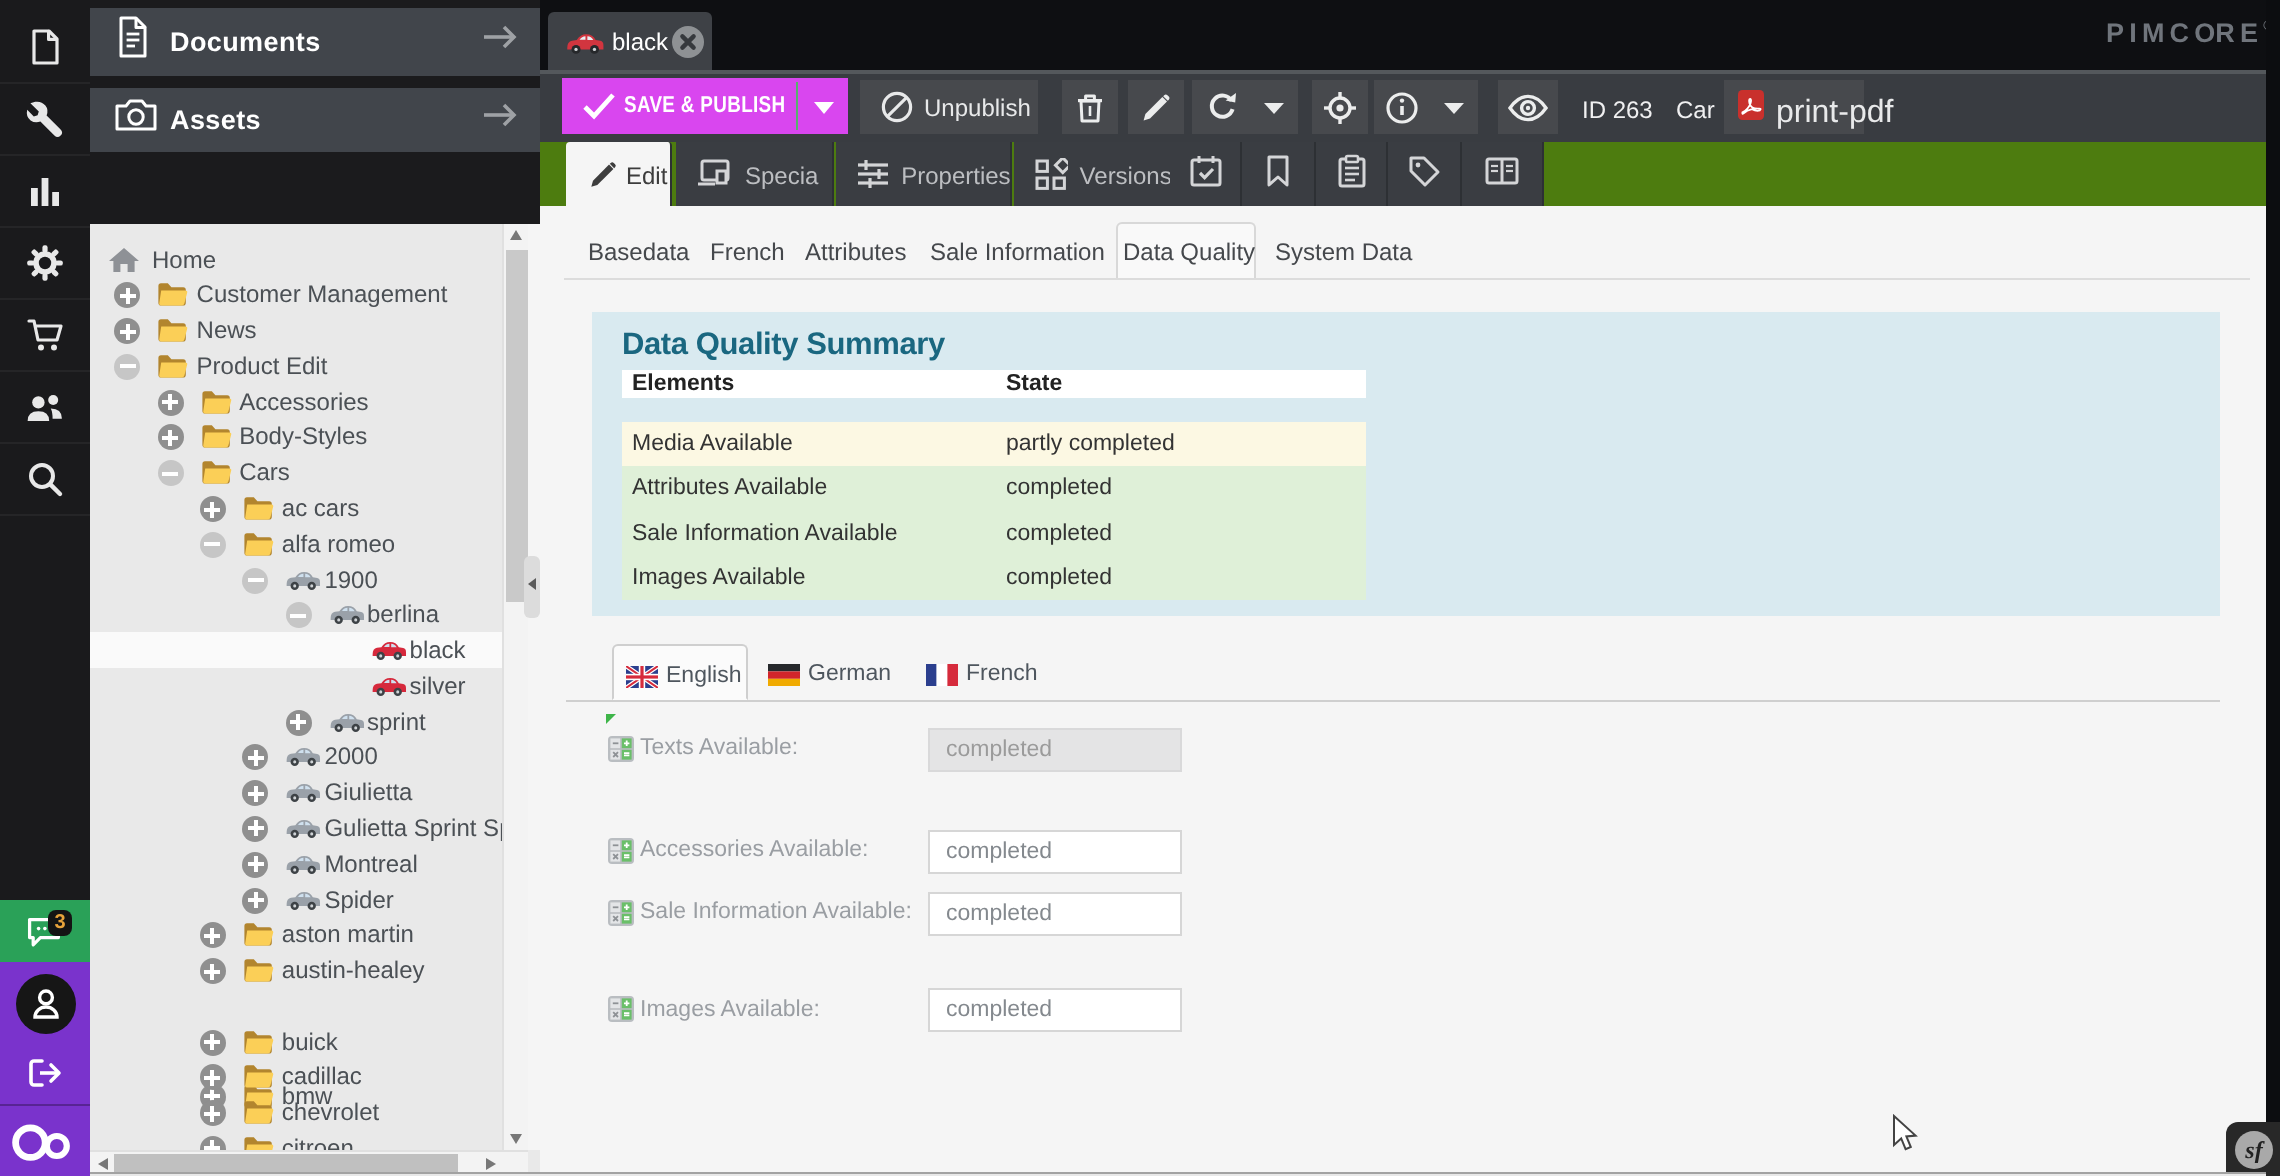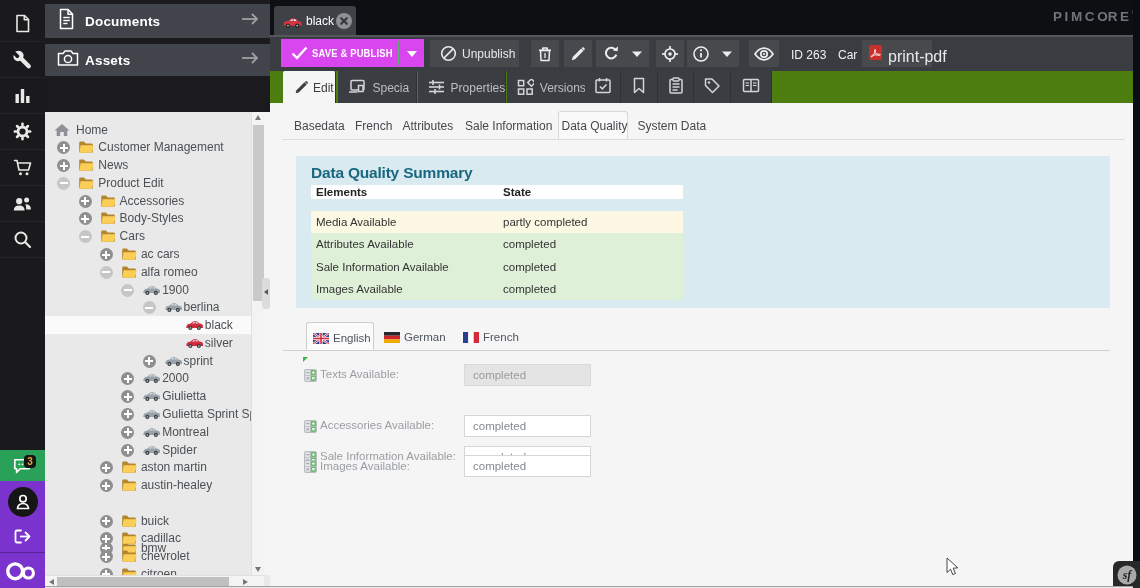--- a/index.html
+++ b/index.html
@@ -744,21 +744,21 @@
               <path d="M2.4 3.65 H5.2" stroke="#8e9296" stroke-width="0.9"></path>
               <path d="M9.35 2.3 V5 M8 3.65 H10.7" stroke="#fff" stroke-width="0.9"></path>
               <path d="M2.6 8.1 L5 10.5 M5 8.1 L2.6 10.5" stroke="#8e9296" stroke-width="0.9"></path>
               <path d="M8 8.6 H10.7 M8 9.7 H10.7" stroke="#fff" stroke-width="0.9"></path>
             </svg></span>
           <span class="flabel">Sale Information Available:</span>
           <span class="finput">
             <span>completed</span>
           </span>
         </div>
-<div class="frow" style="top:352px;width:560px;">
+<div class="frow" style="top:391px;width:560px;">
           <span class="ficon"><svg width="13" height="13" viewBox="0 0 13 13">
               <rect width="13" height="13" rx="2" fill="#b9bdc1"></rect>
               <rect x="1.2" y="1.2" width="4.9" height="4.9" fill="#e3e5e7"></rect>
               <rect x="6.9" y="1.2" width="4.9" height="4.9" fill="#6abf69"></rect>
               <rect x="1.2" y="6.9" width="4.9" height="4.9" fill="#e3e5e7"></rect>
               <rect x="6.9" y="6.9" width="4.9" height="4.9" fill="#6abf69"></rect>
               <path d="M2.4 3.65 H5.2" stroke="#8e9296" stroke-width="0.9"></path>
               <path d="M9.35 2.3 V5 M8 3.65 H10.7" stroke="#fff" stroke-width="0.9"></path>
               <path d="M2.6 8.1 L5 10.5 M5 8.1 L2.6 10.5" stroke="#8e9296" stroke-width="0.9"></path>
               <path d="M8 8.6 H10.7 M8 9.7 H10.7" stroke="#fff" stroke-width="0.9"></path>

